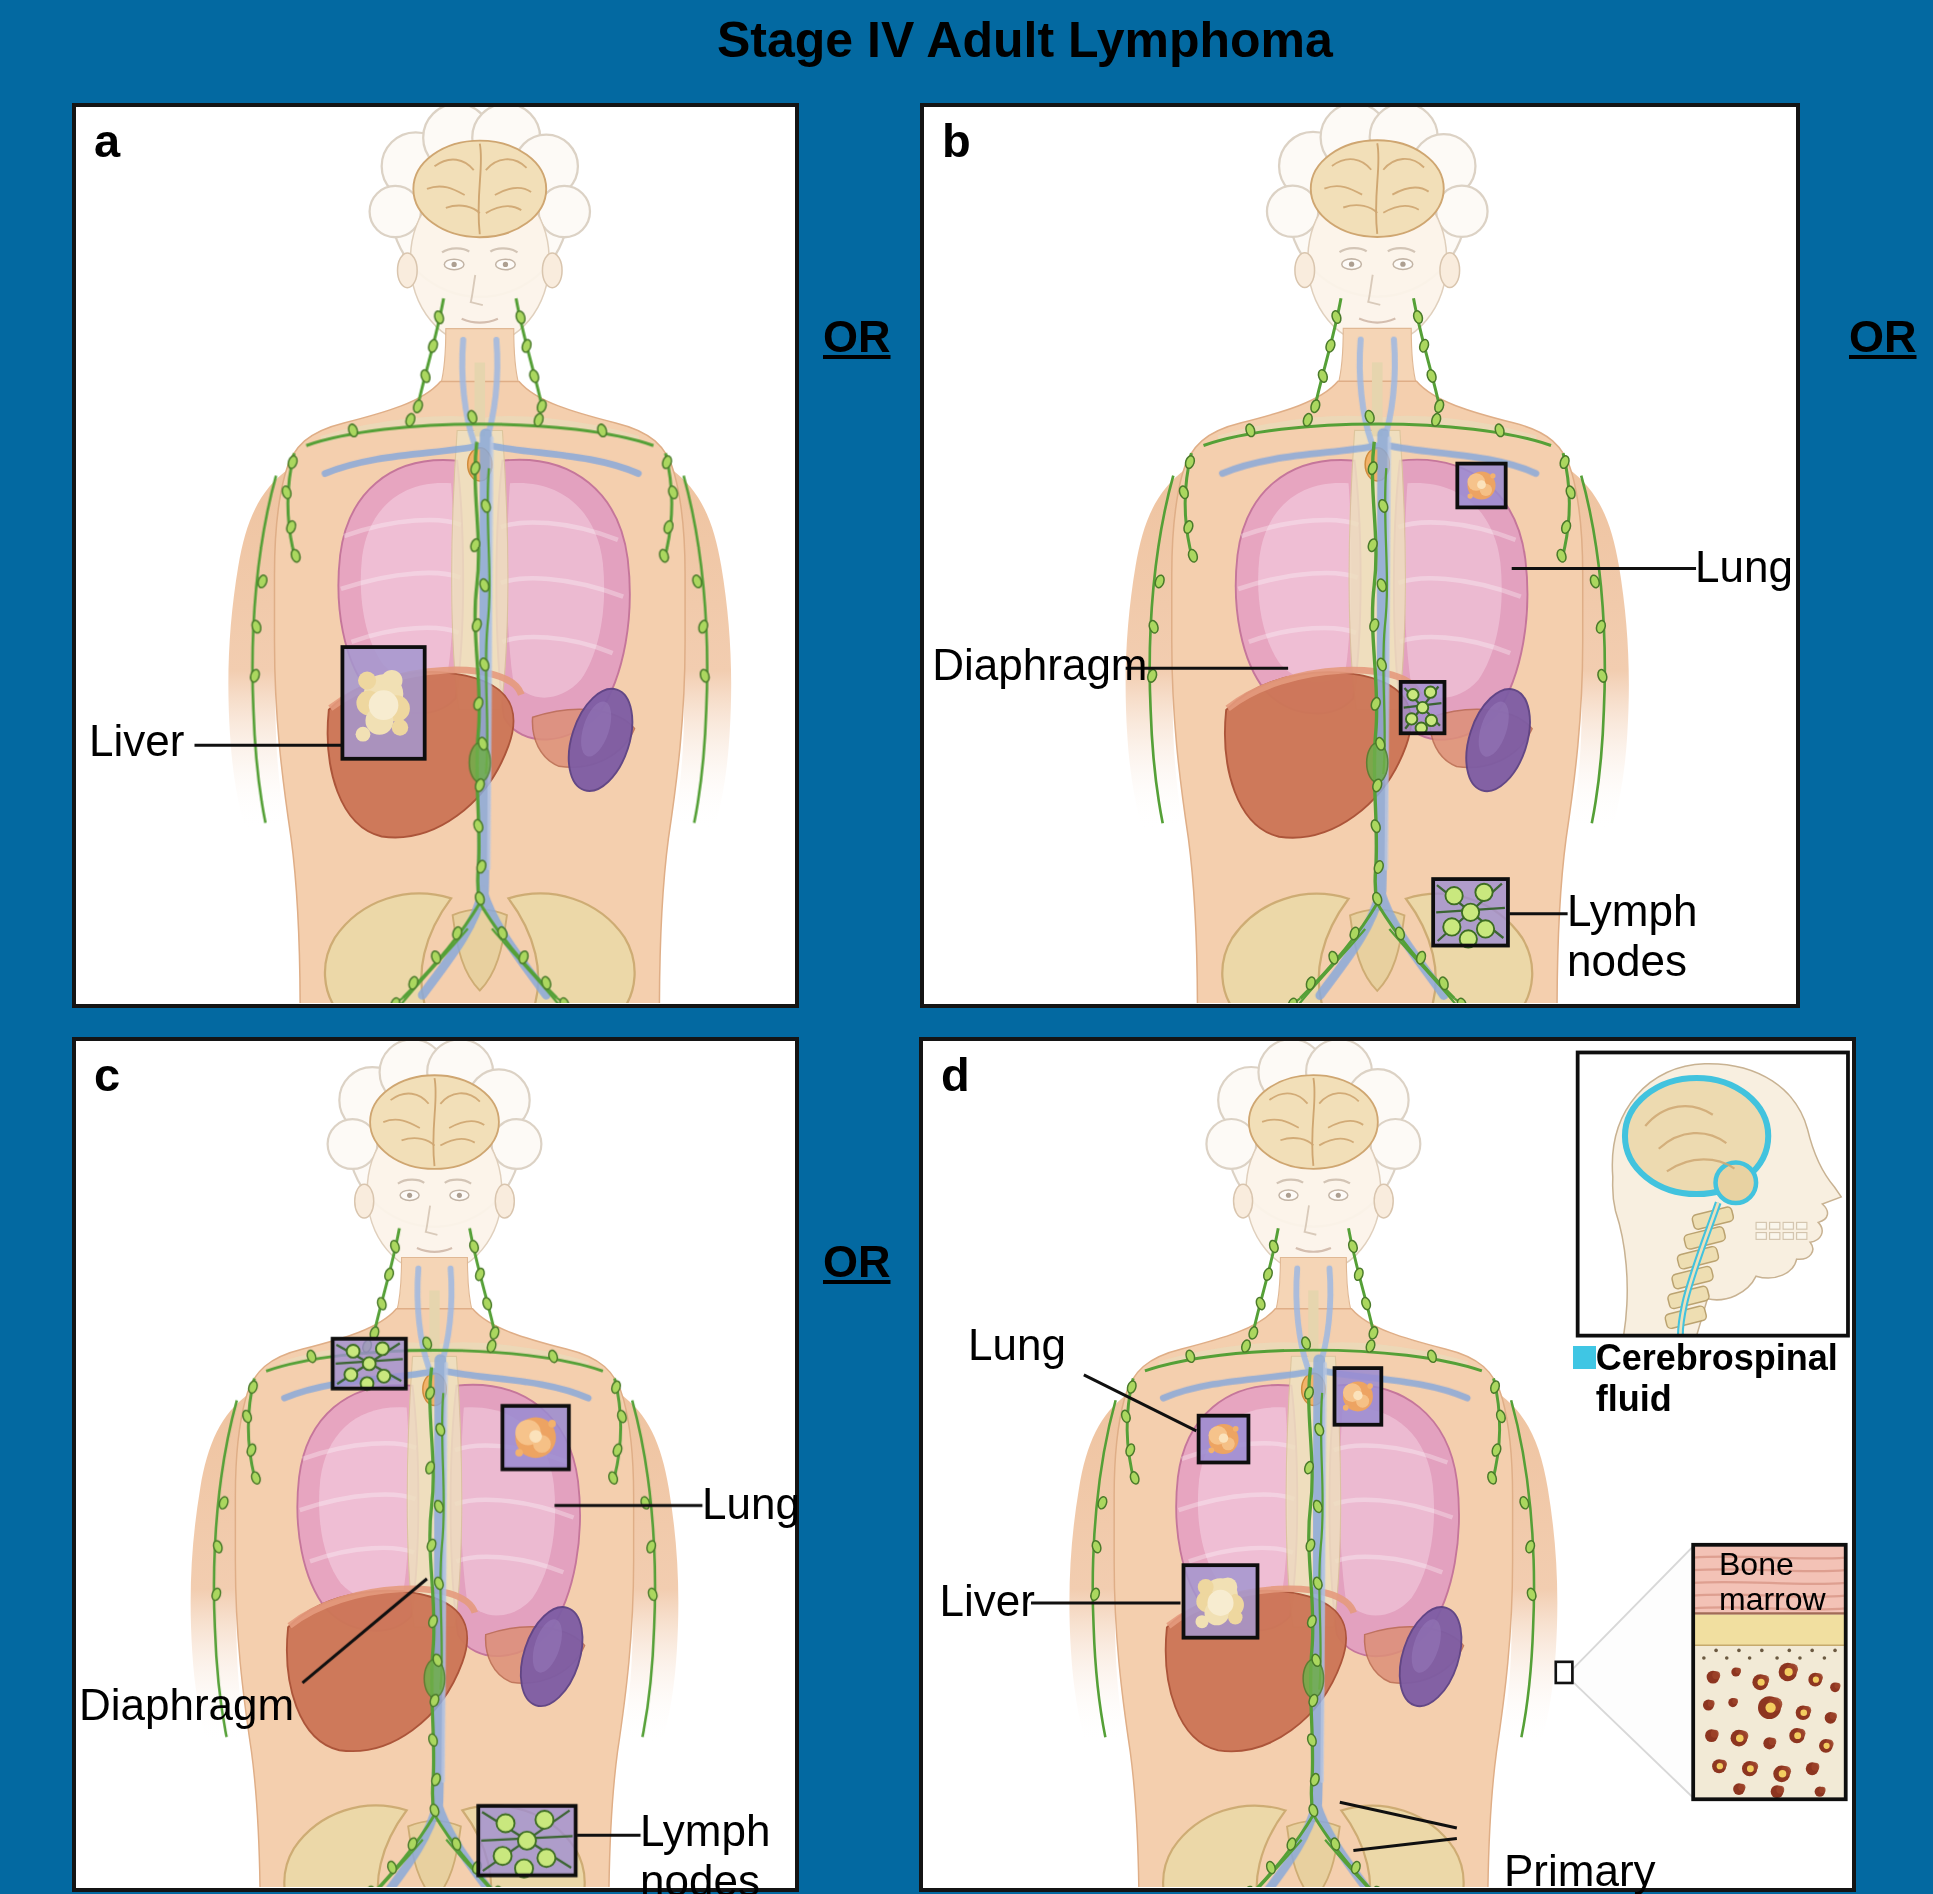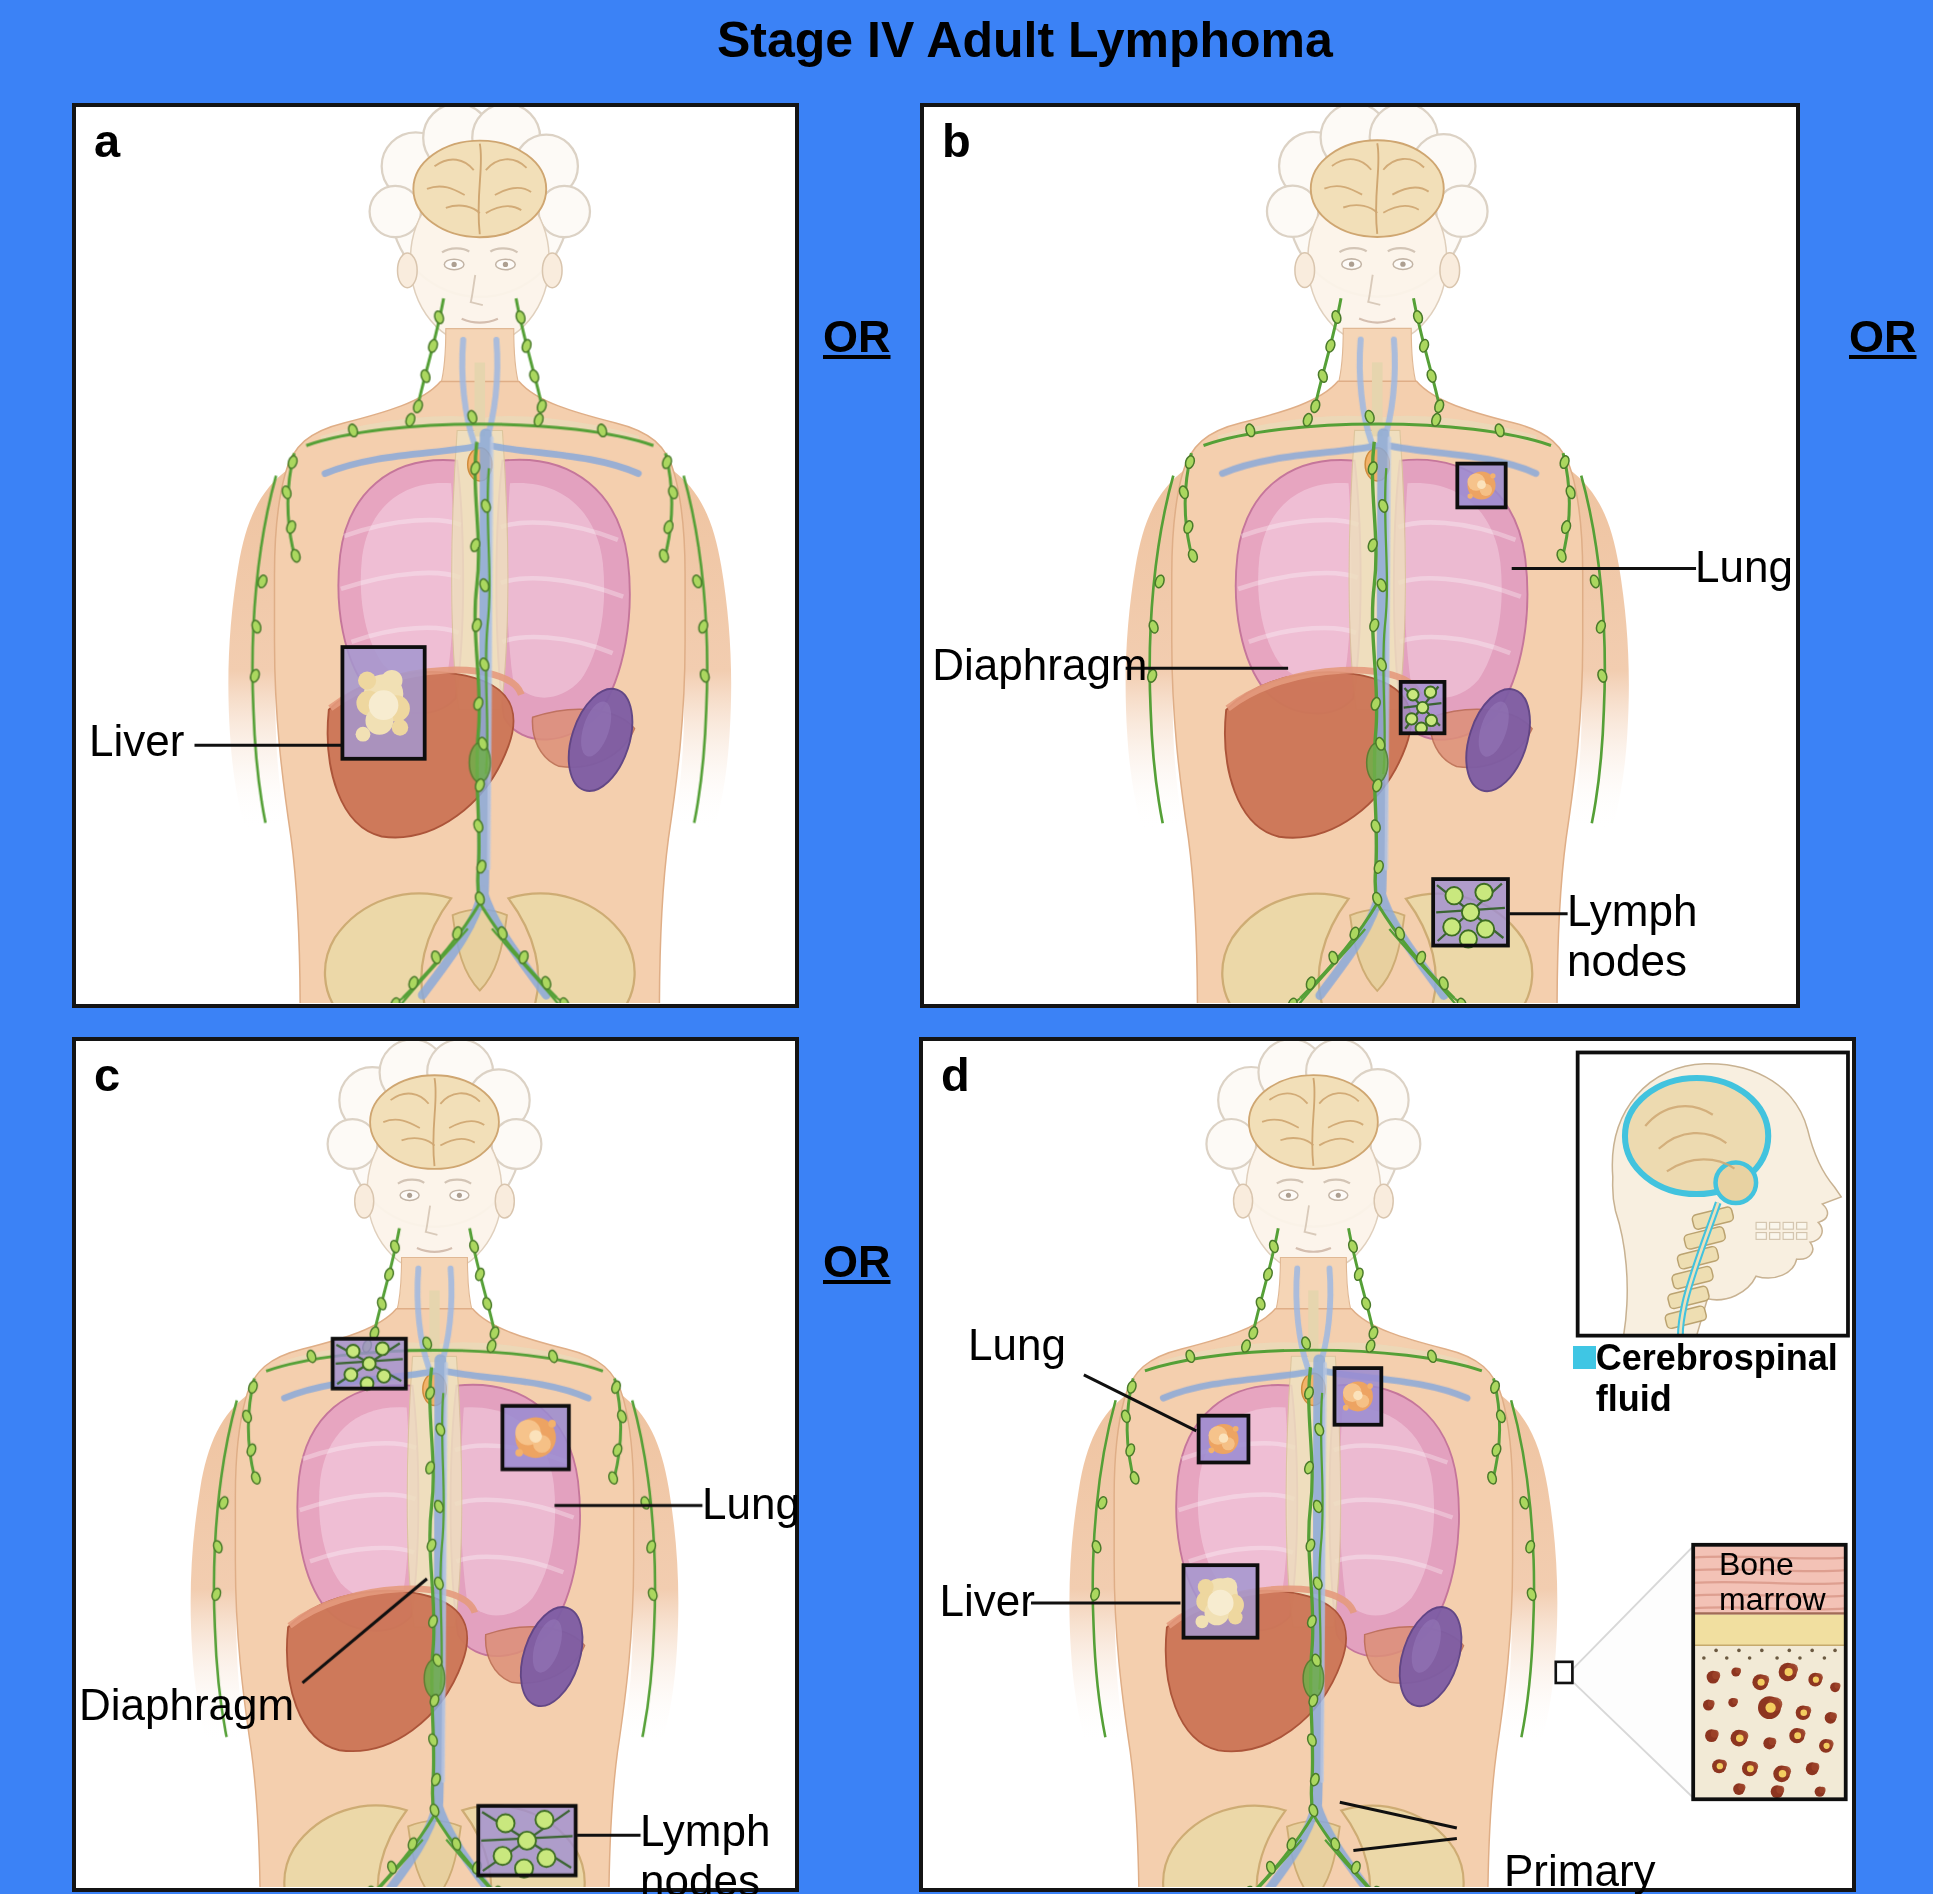--- a/index.html
+++ b/index.html
@@ -1,16 +1,16 @@
 <!DOCTYPE html>
 <html style="font-size:12px"><head>
 <meta charset="utf-8">
 <style>
   html,body{margin:0;padding:0;background:#fff;}
-  .page{position:relative;width:1933px;height:1895px;background:#3b82f6;overflow:hidden;
+  .page{position:relative;width:1933px;height:1895px;background:#0369a1;overflow:hidden;
         font-family:"Liberation Sans",sans-serif;color:#000;}
   .figure-title{position:absolute;left:717px;top:10.6px;font-size:50px;font-weight:bold;letter-spacing:0px;}
   .or-label{position:absolute;font-size:45px;font-weight:bold;text-decoration:underline;}
   .panel{position:absolute;border:4.5px solid #141414;box-sizing:border-box;background:#fff;}
   .panel-letter{position:absolute;left:18px;top:6px;font-size:47px;font-weight:bold;}
   .panel-svg{position:absolute;left:0;top:0;display:block;}
   .organ-label{position:absolute;font-size:44px;line-height:1.14;white-space:pre-line;}
   .legend{position:absolute;display:flex;gap:0;font-size:36px;font-weight:bold;line-height:1.14;}
   .legend-swatch{width:22.7px;height:22.7px;margin-top:9px;flex:none;}
   .inset-title{position:absolute;font-size:32px;font-weight:normal;line-height:1.08;margin-left:20px;}

